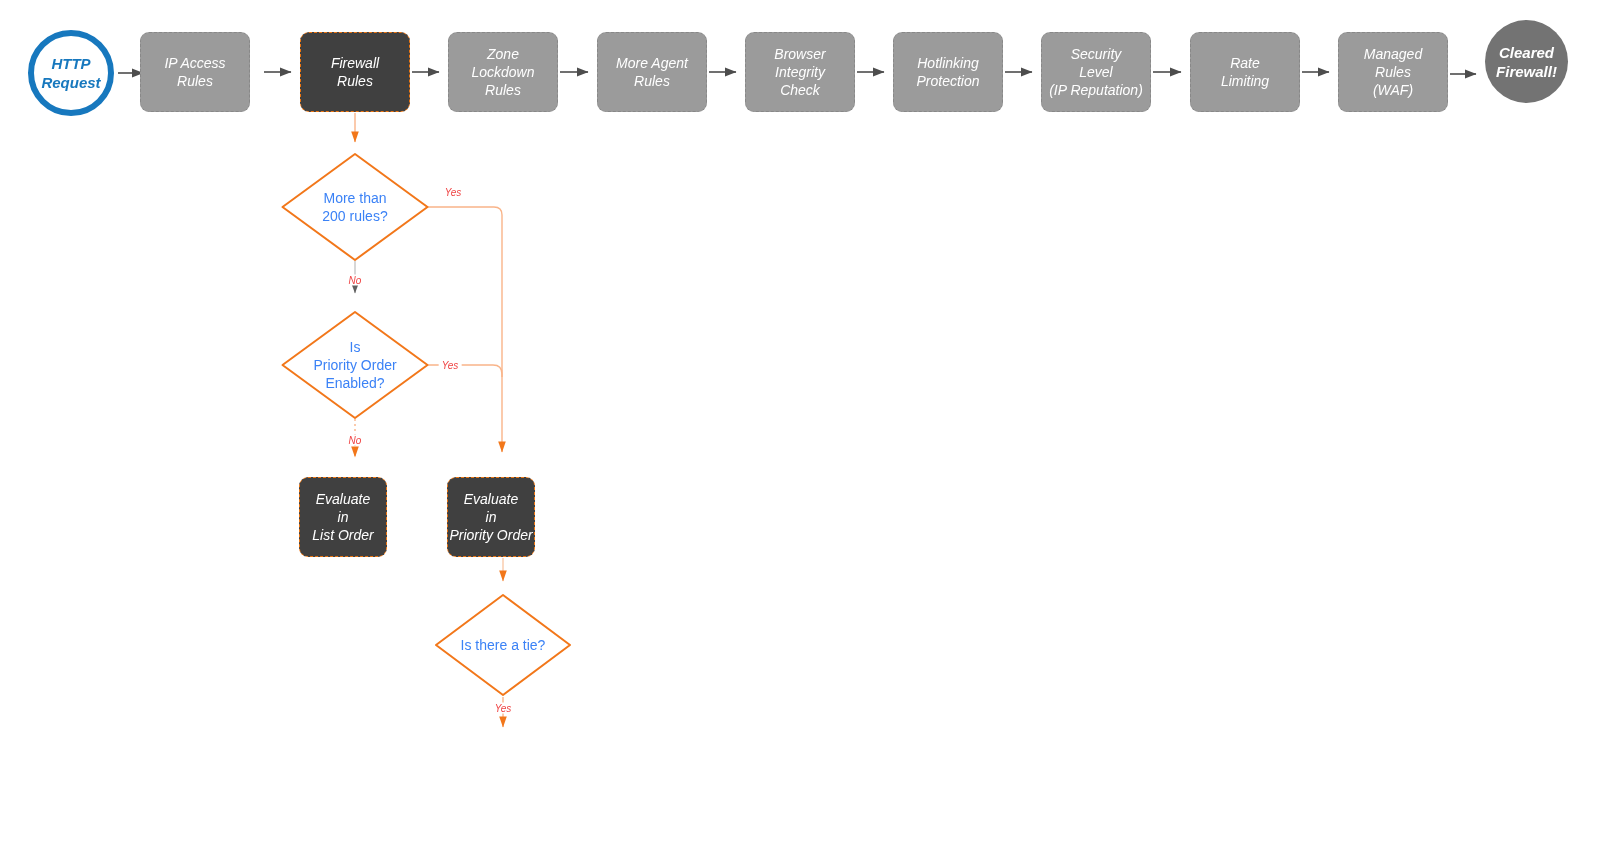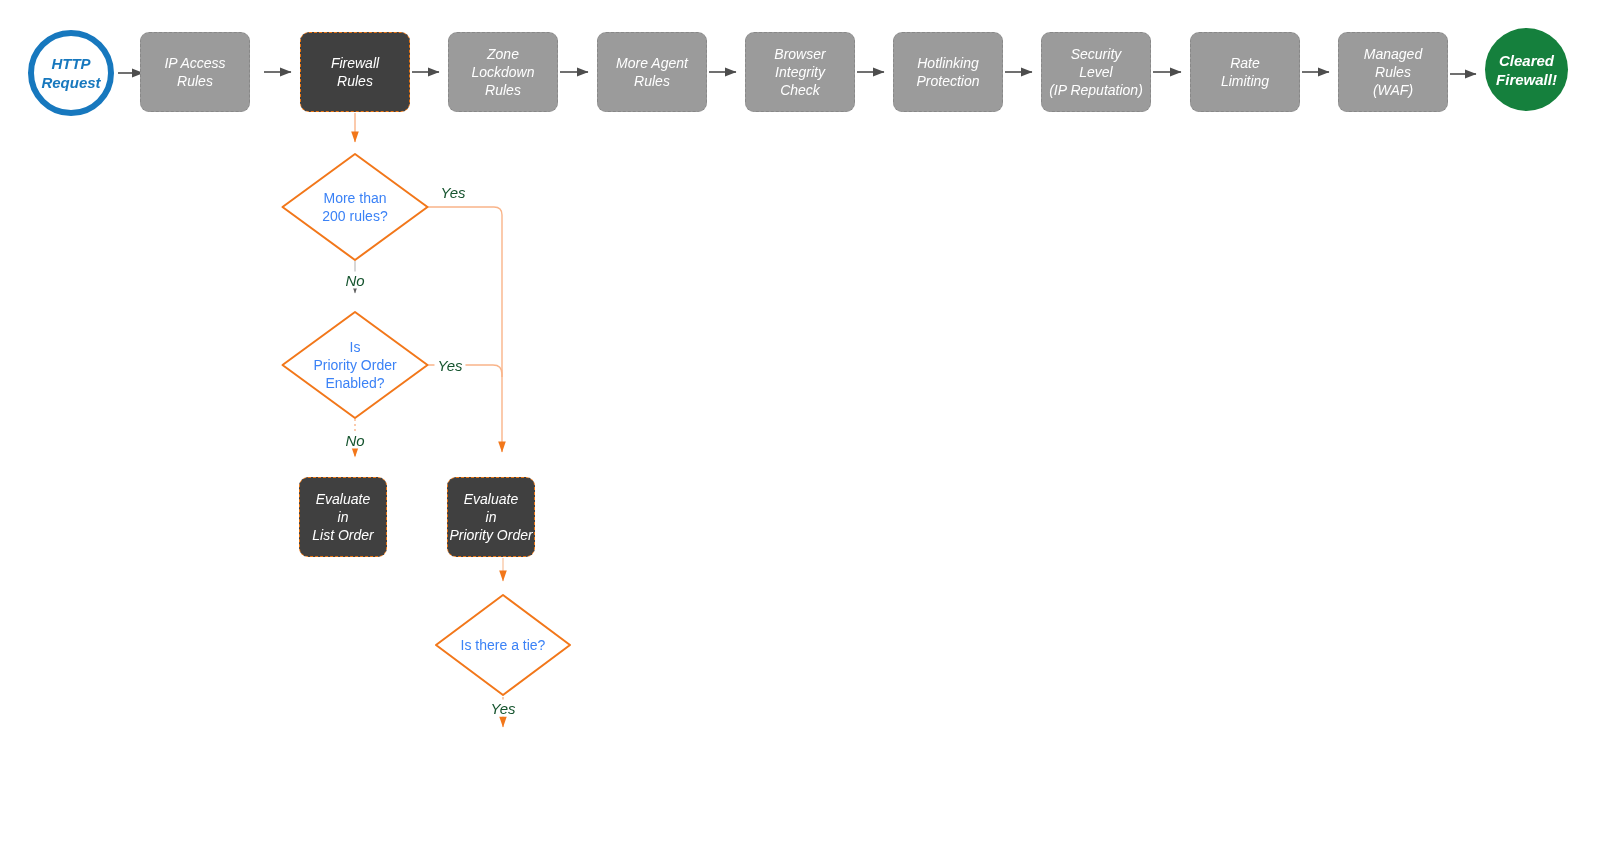--- a/index.html
+++ b/index.html
@@ -32,34 +32,34 @@
   .circle-node .node-label{
     font-style:italic;font-weight:bold;
     font-size:15px;line-height:19px;
   }
   .circle-outline{
     left:28px;top:30px;width:86px;height:86px;
     background:#ffffff;border:6px solid #1778BE;
   }
   .circle-outline .node-label{color:#1778BE;}
   .circle-solid{
-    left:1485px;top:28px;width:83px;height:83px;
-    background:#15803d;
+    left:1485px;top:20px;width:83px;height:83px;
+    background:#737373;
   }
   .circle-solid .node-label{color:#ffffff;}
   .diamond-label{
     position:absolute;z-index:3;
     text-align:center;
     font-size:14px;line-height:18px;color:#3b82f6;
     white-space:pre-line;
   }
   .edge-label{
     position:absolute;z-index:3;
     transform:translate(-50%,-50%);
-    font-style:italic;font-size:15px;color:#14532d;
+    font-style:italic;font-size:10px;color:#ef4444;
     background:#ffffff;padding:0 3px;
   }
 </style>
 </head>
 <body>
 
 <div id="canvas">
 
   <svg id="connector-layer" width="1600" height="858" viewBox="0 0 1600 858">
     <defs>

